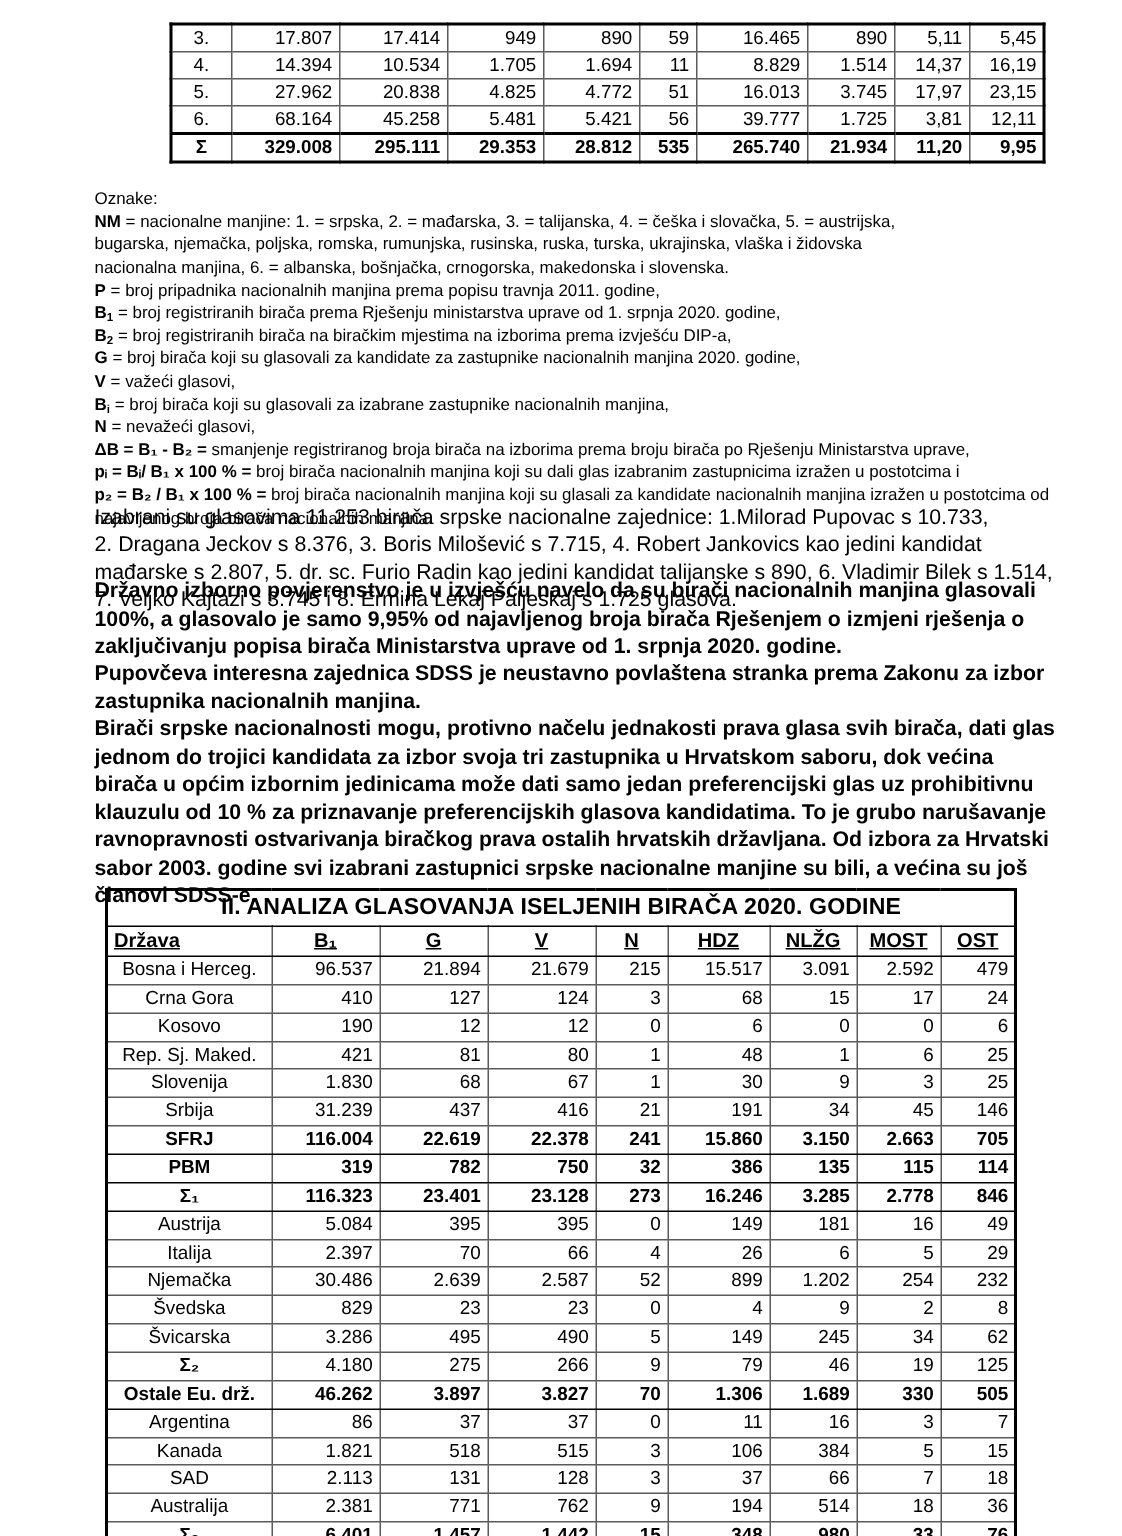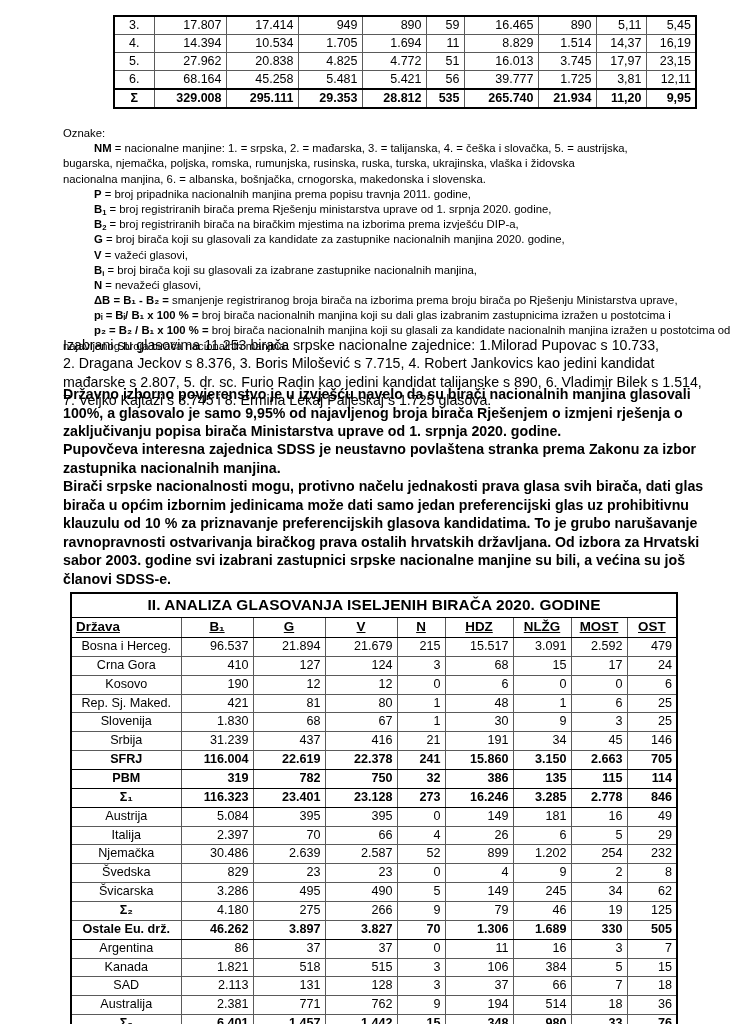--- a/index.html
+++ b/index.html
@@ -48,21 +48,21 @@
   
   .notes {
     position: absolute;
     left: 63px;
     top: 126px;
     width: 678px;
     font-size: 11.3px;
     line-height: 1.345;
   }
   .notes .ln { white-space: nowrap; }
-  .notes b { font-weight: bold; margin-left: 31px; }
+  .notes b { font-weight: bold; }
   .note-head { font-weight: normal; font-size: 11.3px; }
 
   
   .para-norm {
     position: absolute;
     left: 63px;
     width: 680px;
     font-size: 14.2px;
     line-height: 1.30;
   }
@@ -239,20 +239,21 @@
     <div>Državno izborno povjerenstvo je u izvješću navelo da su birači nacionalnih manjina glasovali</div>
     <div>100%, a glasovalo je samo 9,95% od najavljenog broja birača Rješenjem o izmjeni rješenja o</div>
     <div>zaključivanju popisa birača Ministarstva uprave od 1. srpnja 2020. godine.</div>
   </div>
 <div class="para-bold" id="p-pupovac">
     <div>Pupovčeva interesna zajednica SDSS je neustavno povlaštena stranka prema Zakonu za izbor</div>
     <div>zastupnika nacionalnih manjina.</div>
   </div>
 <div class="para-bold" id="p-biraci">
     <div>Birači srpske nacionalnosti mogu, protivno načelu jednakosti prava glasa svih birača, dati glas</div>
+    <div>jednom do trojici kandidata za izbor svoja tri zastupnika u Hrvatskom saboru, dok većina</div>
     <div>birača u općim izbornim jedinicama može dati samo jedan preferencijski glas uz prohibitivnu</div>
     <div>klauzulu od 10 % za priznavanje preferencijskih glasova kandidatima. To je grubo narušavanje</div>
     <div>ravnopravnosti ostvarivanja biračkog prava ostalih hrvatskih državljana. Od izbora za Hrvatski</div>
     <div>sabor 2003. godine svi izabrani zastupnici srpske nacionalne manjine su bili, a većina su još</div>
     <div>članovi SDSS-e.</div>
   </div>
 
 <div class="bottom-table-wrap">
   <table class="grid2">
     <colgroup>

